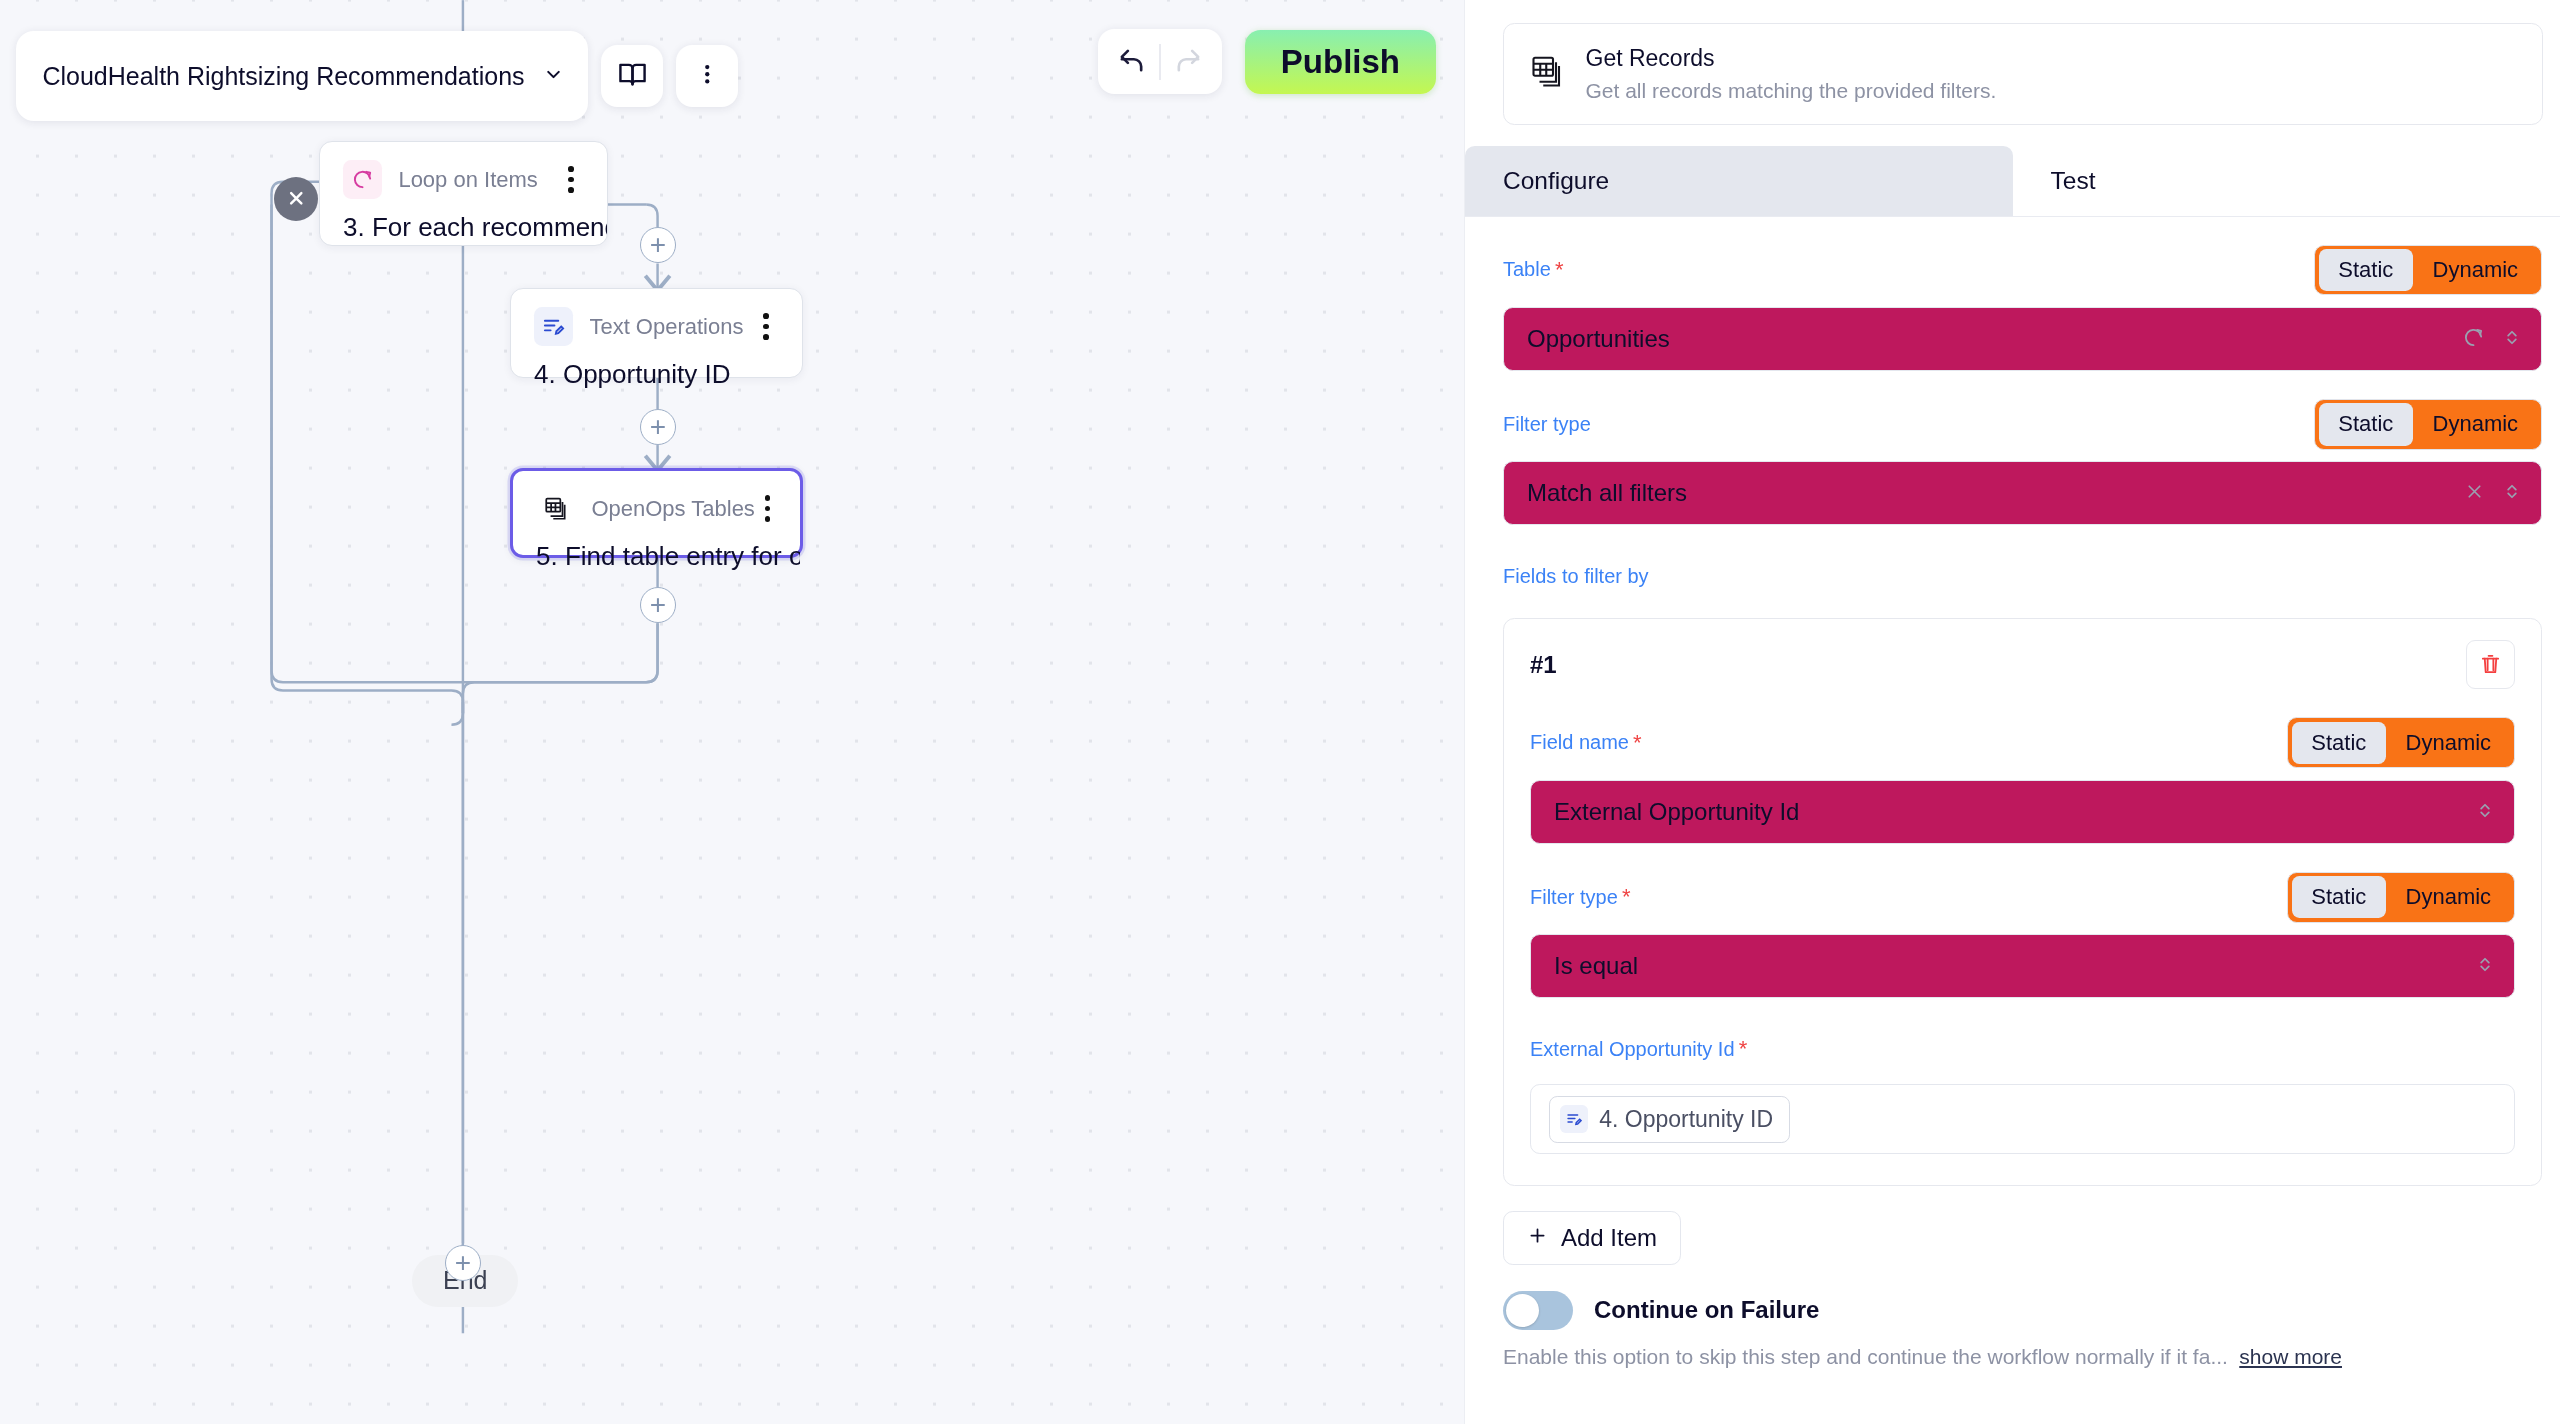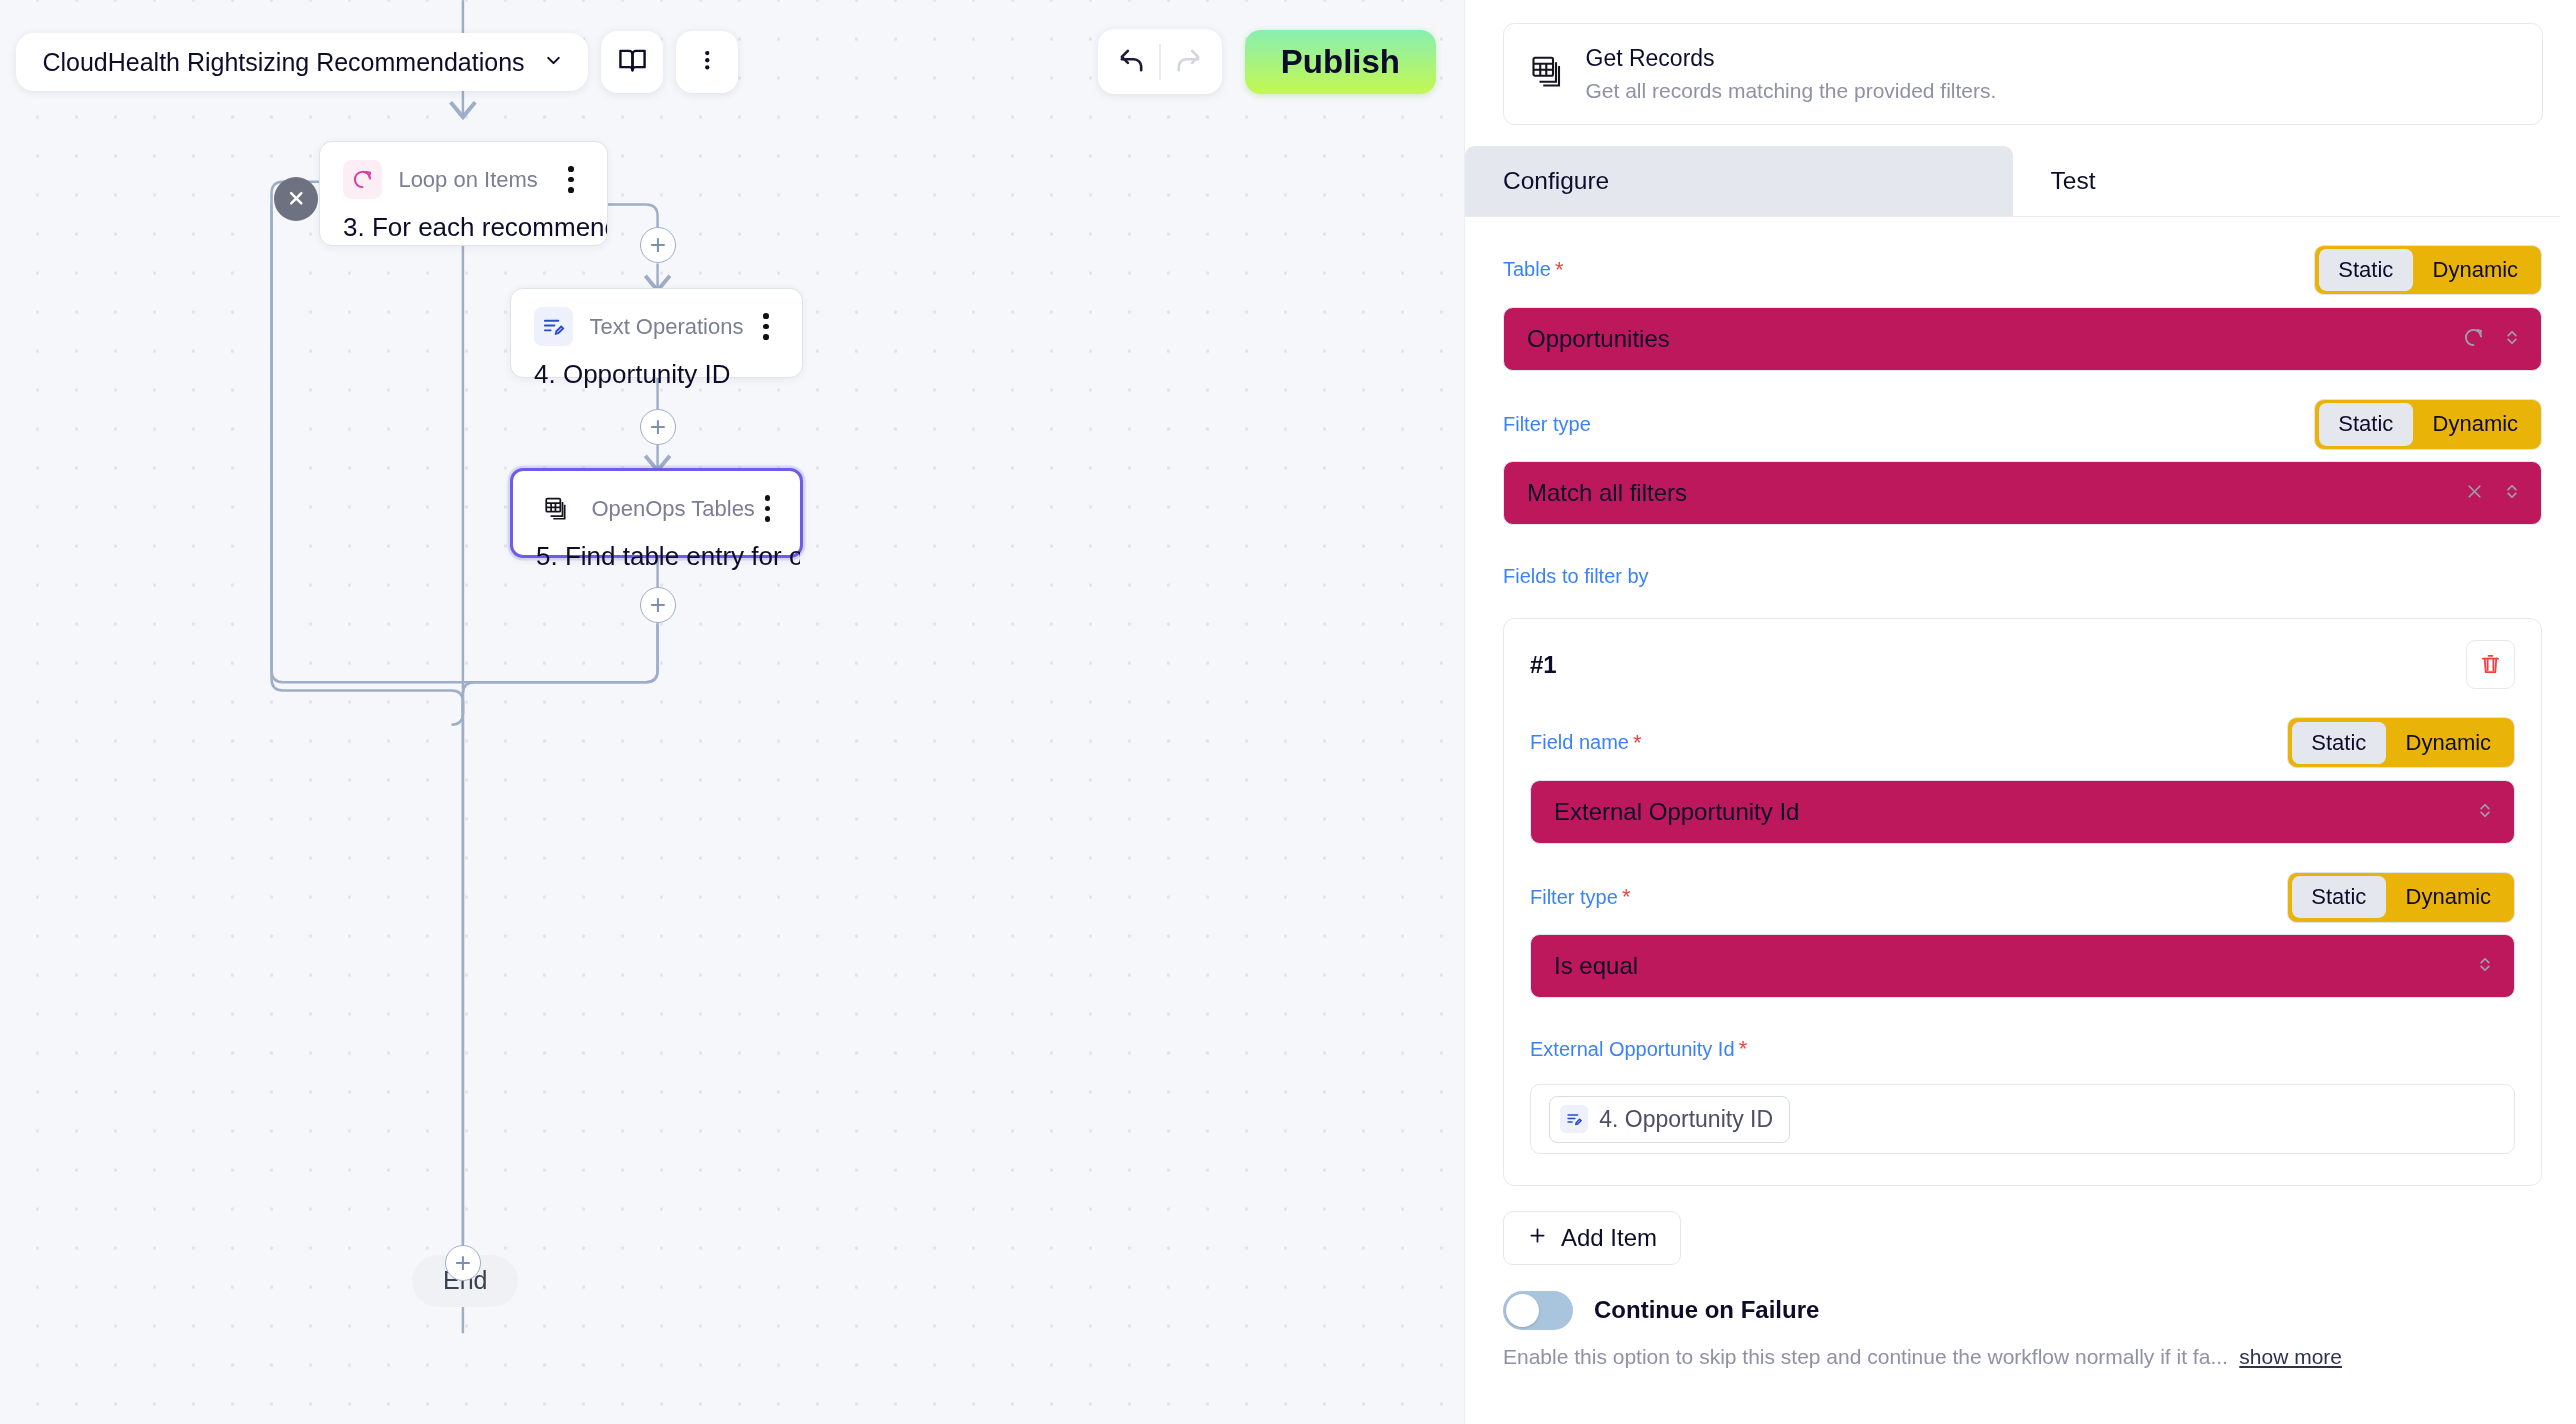--- a/index.html
+++ b/index.html
@@ -24,21 +24,21 @@
     flex: none;
   }
   #edges { position: absolute; inset: 0; width: 1464px; height: 1425px; pointer-events: none; }
 
   
   .toolbar-left {
     position: absolute; top: 31px; left: 16.4px;
     display: flex; align-items: center; gap: 13px; z-index: 30;
   }
   .wf-pill {
-    height: 58px; background: #fff; border-radius: 18px;
+    height: 90px; background: #fff; border-radius: 18px;
     display: flex; align-items: center; gap: 18px;
     padding: 0 24.5px 0 26px;
     box-shadow: 0 1.6px 8.2px rgba(30,35,70,.09);
     cursor: pointer;
   }
   .wf-pill .txt { font-size: 25px; font-weight: 400; color: #0d0d2b; white-space: nowrap; }
   .sq-btn {
     width: 62px; height: 62px; background: #fff; border-radius: 16.4px;
     display: flex; align-items: center; justify-content: center;
     box-shadow: 0 1.6px 8.2px rgba(30,35,70,.09); cursor: pointer;
@@ -121,21 +121,21 @@
     color:#0d0d2b; cursor:pointer; background:#fff;
   }
   .tab.active { background:#e4e7ee; border-top-left-radius: 9.8px; border-top-right-radius: 9.8px; }
 
   .body { padding: 0 34px 0 38px; }
   .row-label { display:flex; align-items:center; margin-top: 28px; min-height: 47px; }
   .lbl { font-size: 20px; color:#3b82f6; }
   .req { color:#ef4444; font-size: 22px; margin-left: 4.1px; }
   .seg {
     margin-left:auto; display:flex; border:0.8px solid #e1e4eb; border-radius:9.8px;
-    padding: 3.3px; background:#eab308;
+    padding: 3.3px; background:#f97316;
   }
   .seg button {
     font-family:inherit; font-size:22px; color:#0d0d2b; border:none; background:transparent;
     padding: 8.2px 19.6px; border-radius: 7.4px; cursor:pointer;
   }
   .seg button.on { background:#e4e7ee; }
 
   .select {
     margin-top: 11.4px; height: 64px; border:0.8px solid #e4e7ee; border-radius:9.8px;
     display:flex; align-items:center; padding: 0 19.6px 0 23px; background:#be185d; cursor:pointer;

